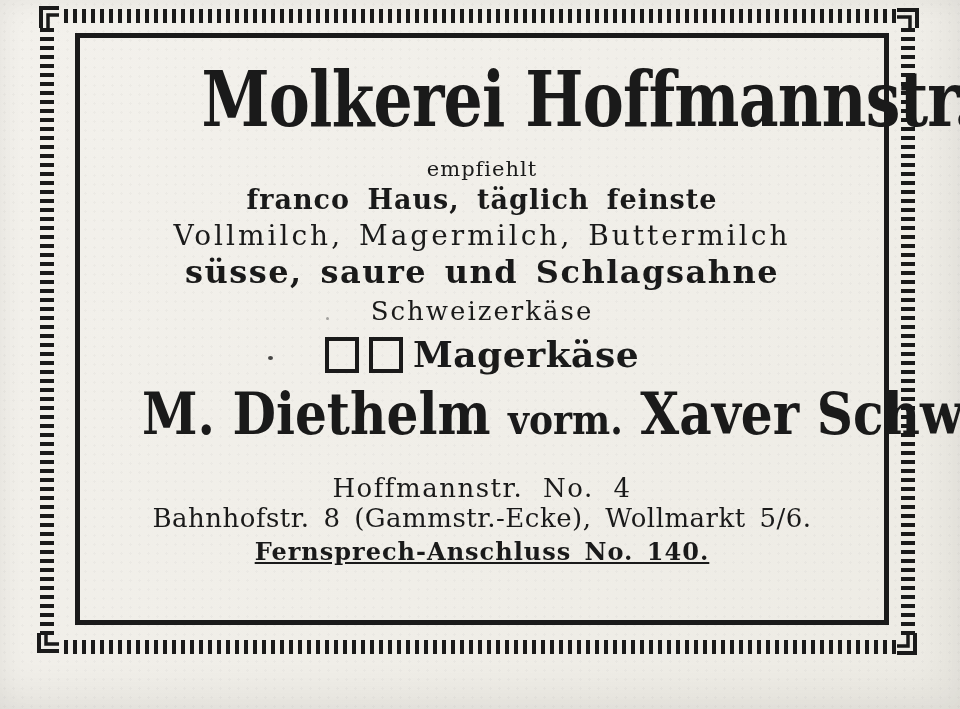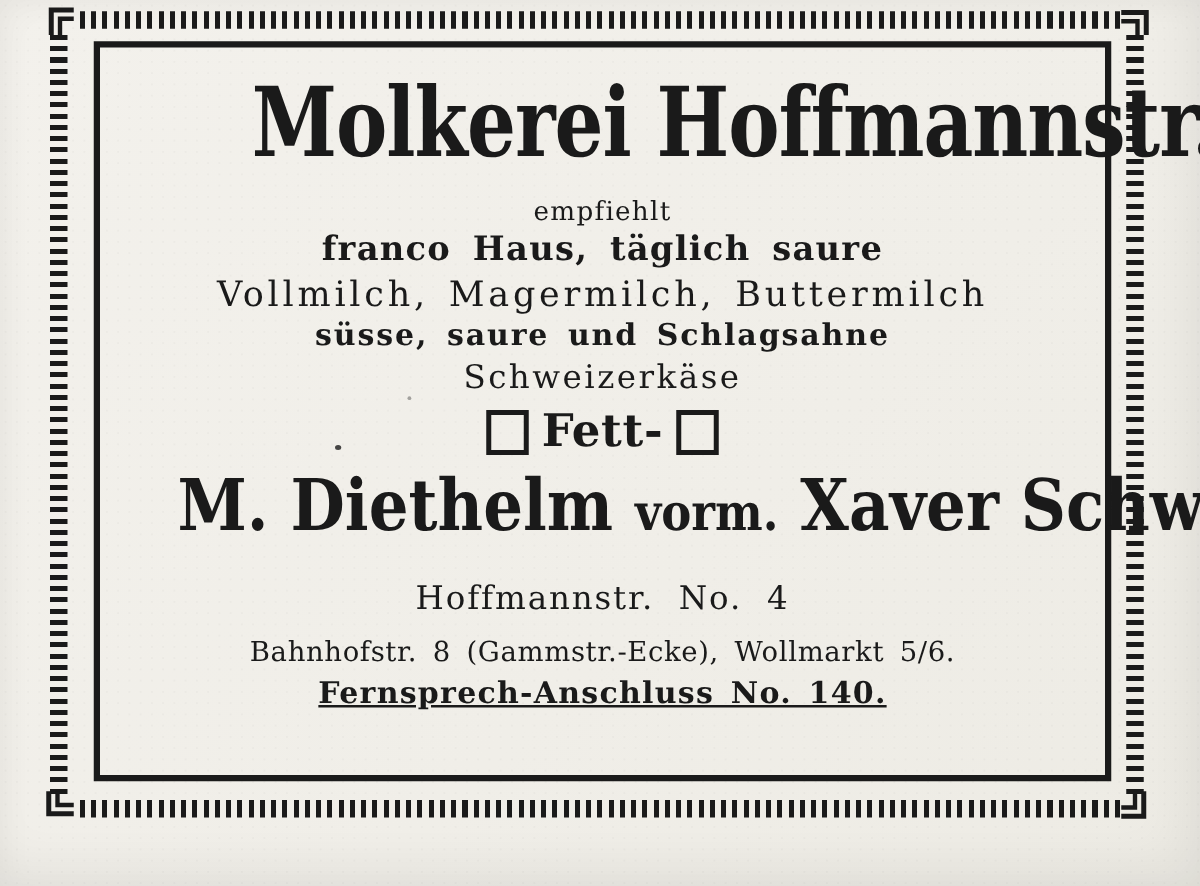--- a/index.html
+++ b/index.html
@@ -54,38 +54,38 @@
   
   .title{
     margin-top:20px;
     font-size:77px;line-height:1.08;font-weight:700;
     letter-spacing:-1px;
   }
   .title .squeeze{display:inline-block;transform:scaleX(0.80);transform-origin:50% 50%;}
   .empfiehlt{margin-top:16px;font-size:21px;letter-spacing:1px;}
   .franco{margin-top:3px;font-size:27px;font-weight:700;letter-spacing:1px;word-spacing:7px;}
   .milch{margin-top:4px;font-size:28px;letter-spacing:3px;word-spacing:4px;}
-  .sahne{margin-top:1px;font-size:24px;font-weight:700;letter-spacing:1.5px;word-spacing:5px;}
+  .sahne{margin-top:1px;font-size:32px;font-weight:700;letter-spacing:1.5px;word-spacing:5px;}
   .butter{margin-top:5px;font-size:45px;letter-spacing:1px;word-spacing:5px;}
   .schweizer{margin-top:5px;font-size:26px;letter-spacing:2px;}
   
   .cheese{margin-top:7px;font-size:36px;font-weight:700;letter-spacing:0.5px;
           display:flex;justify-content:center;align-items:center;gap:10px;}
   .chk{
     display:inline-block;width:34px;height:36px;
     border:4px solid var(--ink);background:transparent;
     margin-top:2px;
   }
   .gap-wide{margin-left:10px;margin-right:10px;}
   
   .owner{margin-top:9px;font-size:57px;font-weight:700;line-height:1.05;}
   .owner .squeeze{display:inline-block;transform:scaleX(0.88);transform-origin:50% 50%;}
   .owner .vorm{font-size:41px;}
   .addr1{margin-top:29px;font-size:26px;letter-spacing:1.5px;word-spacing:10px;}
-  .addr2{margin-top:16px;font-size:22px;letter-spacing:0.5px;word-spacing:5px;}
+  .addr2{margin-top:0;font-size:26px;letter-spacing:0.5px;word-spacing:5px;}
   .phone{margin-top:4px;font-size:24px;font-weight:700;letter-spacing:1px;word-spacing:4px;text-decoration:underline;}
   
   .speck{position:absolute;background:rgba(26,26,26,0.8);border-radius:50%;}
   .speck1{left:268px;top:356px;width:5px;height:4px;}
   .speck2{left:326px;top:317px;width:3px;height:3px;opacity:.45;}
 </style>
 </head>
 <body>
 
 <div class="scan">
@@ -121,33 +121,33 @@
   </div>
 
   <div class="frame">
 
     <div class="line title">
       <span class="squeeze">Molkerei Hoffmannstr. No. 4</span>
     </div>
 
     <div class="line empfiehlt">empfiehlt</div>
 
-    <div class="line franco">franco Haus, täglich saure</div>
+    <div class="line franco">franco Haus, täglich feinste</div>
 
     <div class="line milch">Vollmilch, Magermilch, Buttermilch</div>
 
     <div class="line sahne">süsse, saure und Schlagsahne</div>
 
 
     <div class="line schweizer">Schweizerkäse</div>
 
     <div class="line cheese">
       <span class="chk"></span>
-      <span>Fett-</span>
       <span class="chk"></span>
+      <span>Magerkäse</span>
     </div>
 
     <div class="line owner">
       <span class="squeeze"><span>M. Diethelm</span>
         <span class="vorm">vorm.</span>
         <span>Xaver Schwarz</span></span>
     </div>
 
     <div class="line addr1">Hoffmannstr. No. 4</div>
 

